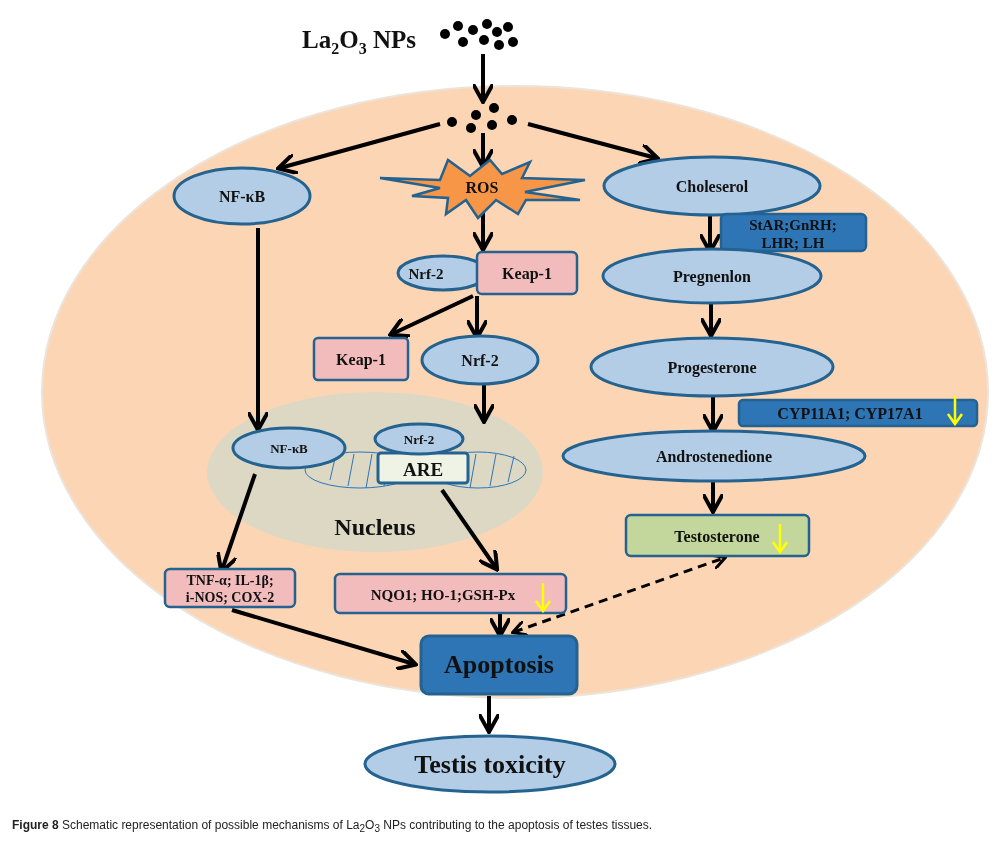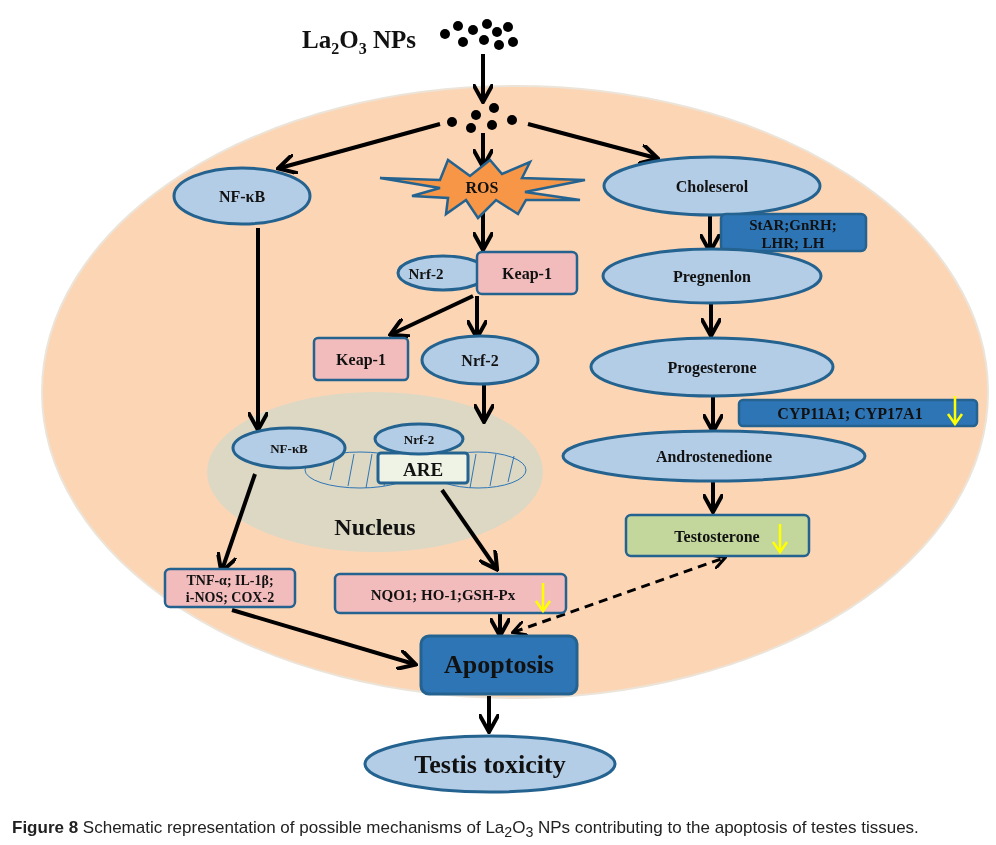--- a/index.html
+++ b/index.html
@@ -1,21 +1,21 @@
 <!DOCTYPE html>
 <html><head>
 <meta charset="utf-8">
 <style>
   html, body { margin: 0; padding: 0; background: #ffffff; }
   body { width: 996px; height: 845px; position: relative; overflow: hidden; }
   #diagram { position: absolute; left: 0; top: 0; }
   .lbl { font-family: "Liberation Serif", serif; font-weight: bold; fill: #111; }
   .caption {
     position: absolute; left: 12px; top: 818px;
-    font-family: "Liberation Sans", sans-serif; font-size: 17px; color: #222;
+    font-family: "Liberation Sans", sans-serif; font-size: 12px; color: #222;
     white-space: nowrap;
   }
   .caption b { font-weight: bold; }
 </style>
 </head>
 <body>
 
 <svg id="diagram" width="996" height="845" viewBox="0 0 996 845">
   <defs>
     <marker id="ah" viewBox="0 0 10 10" refX="8" refY="5" markerWidth="5" markerHeight="5" orient="auto-start-reverse">

